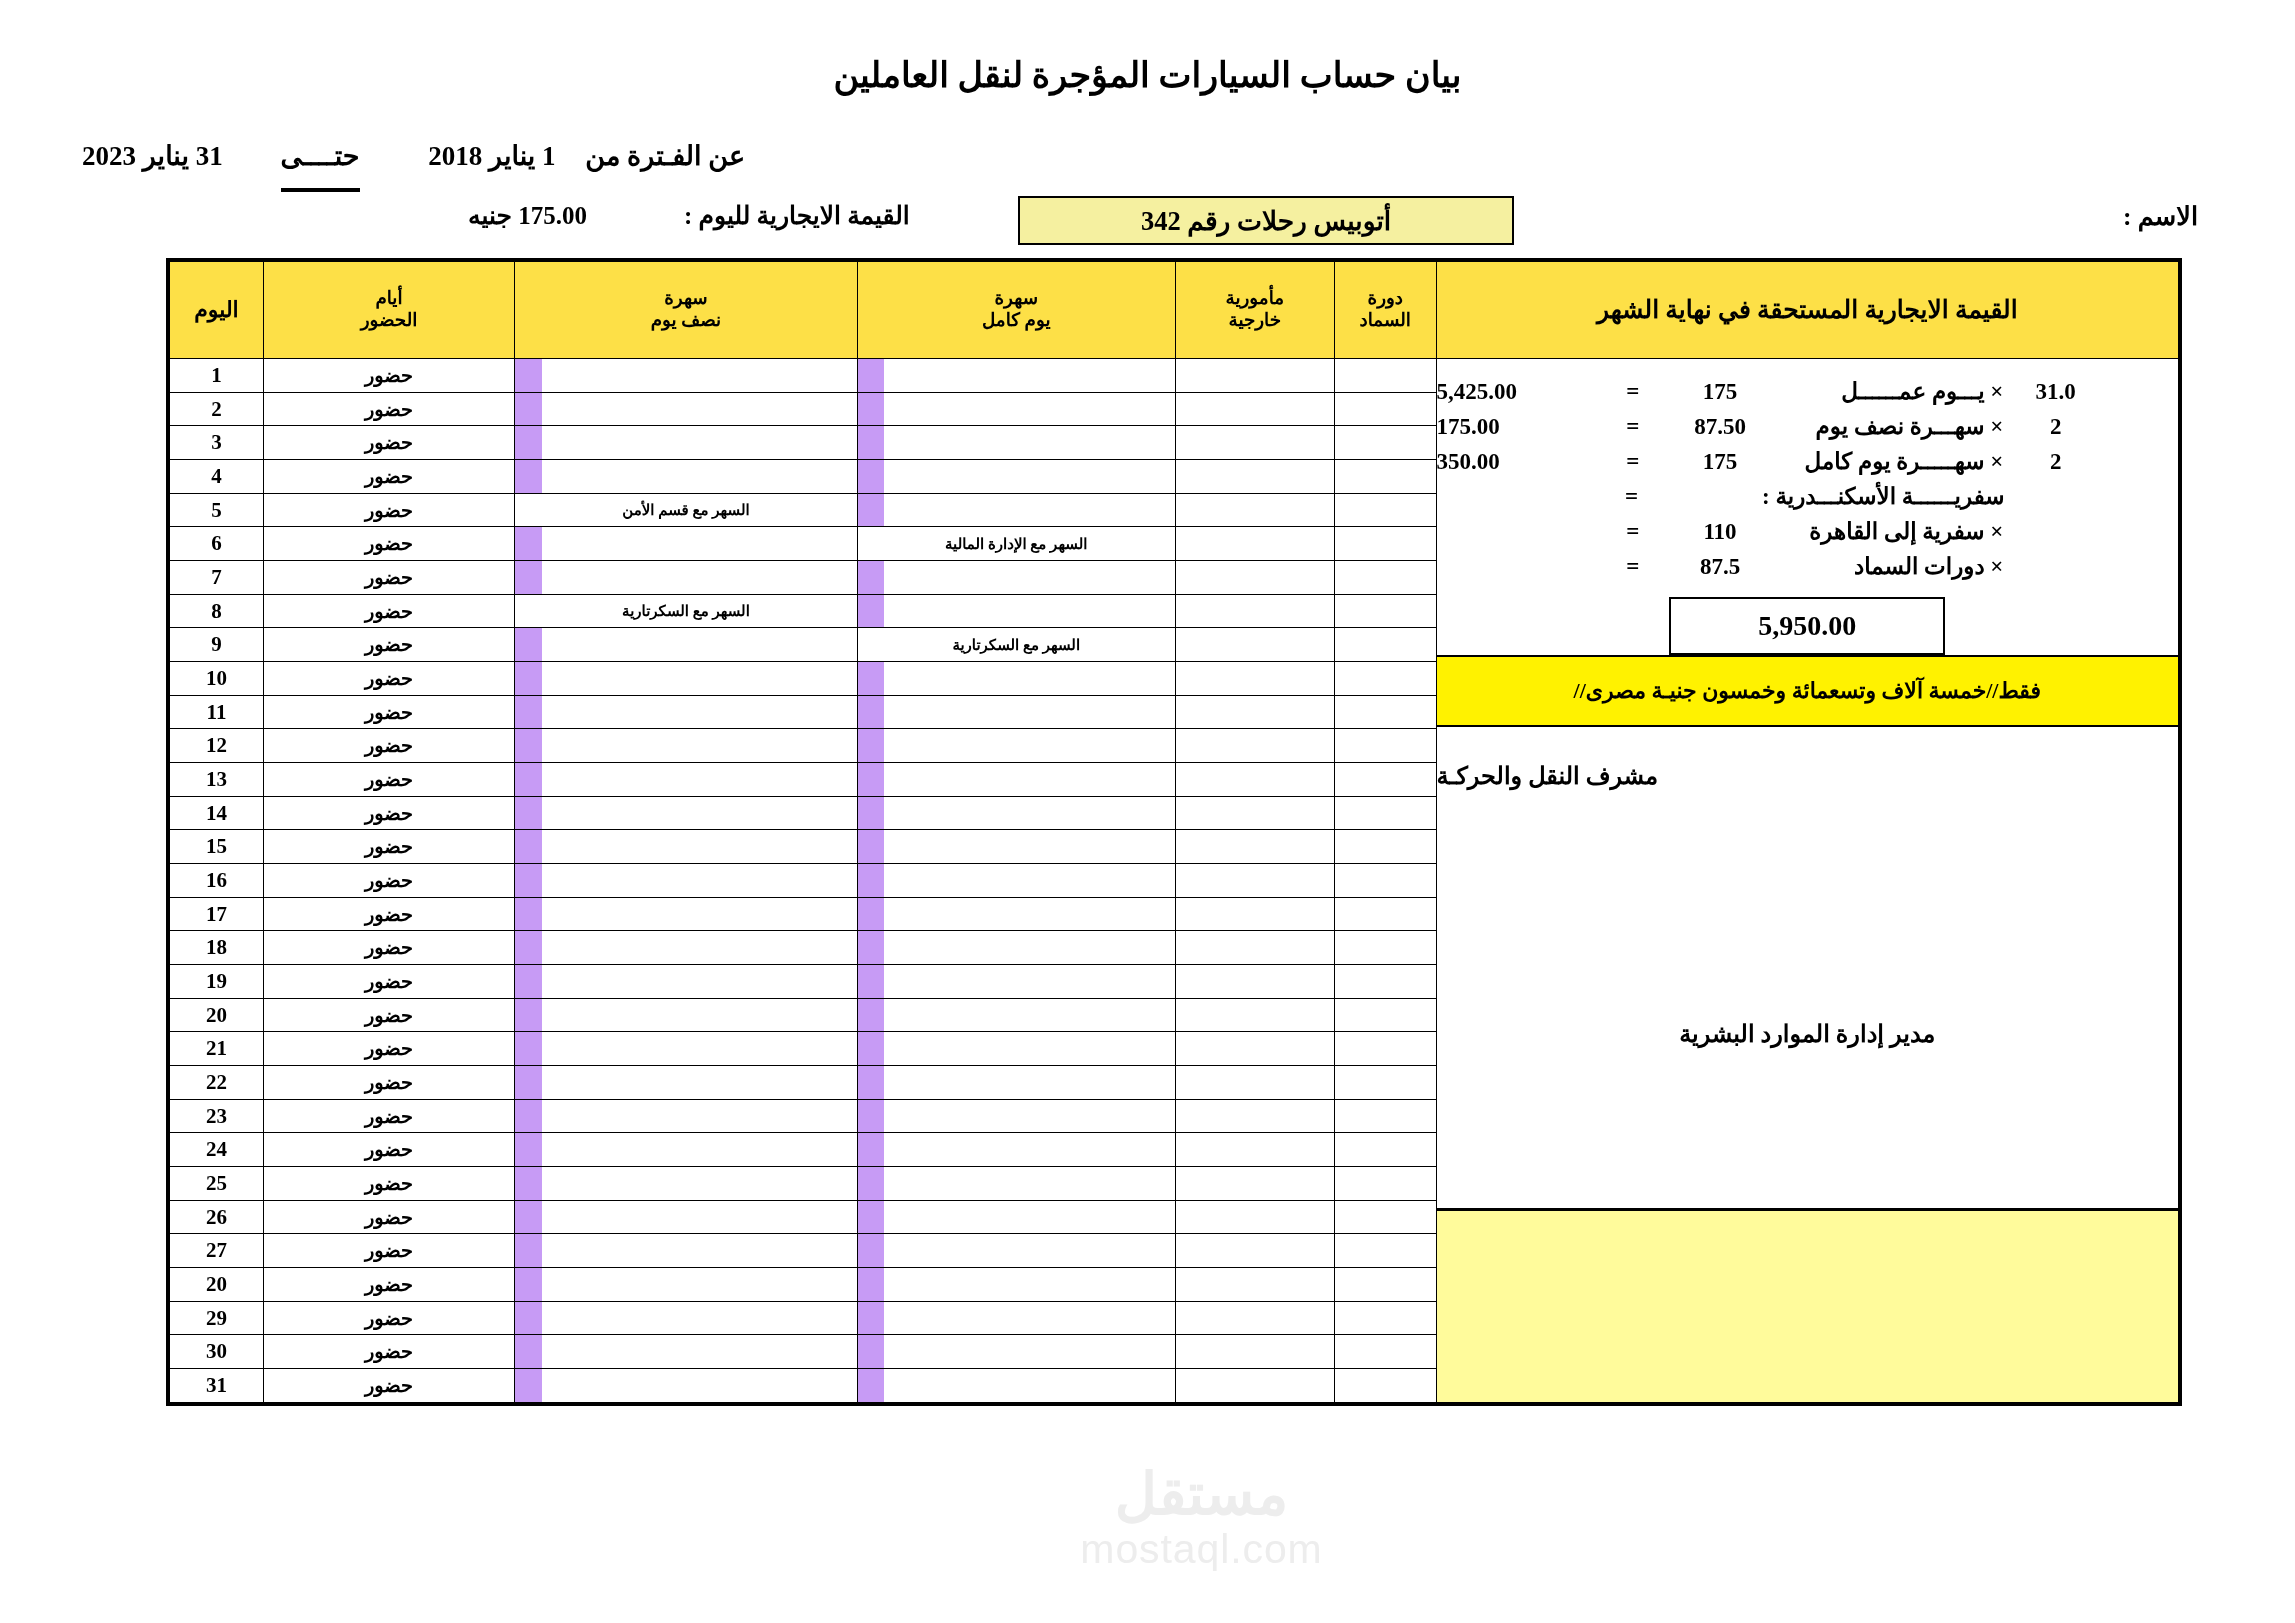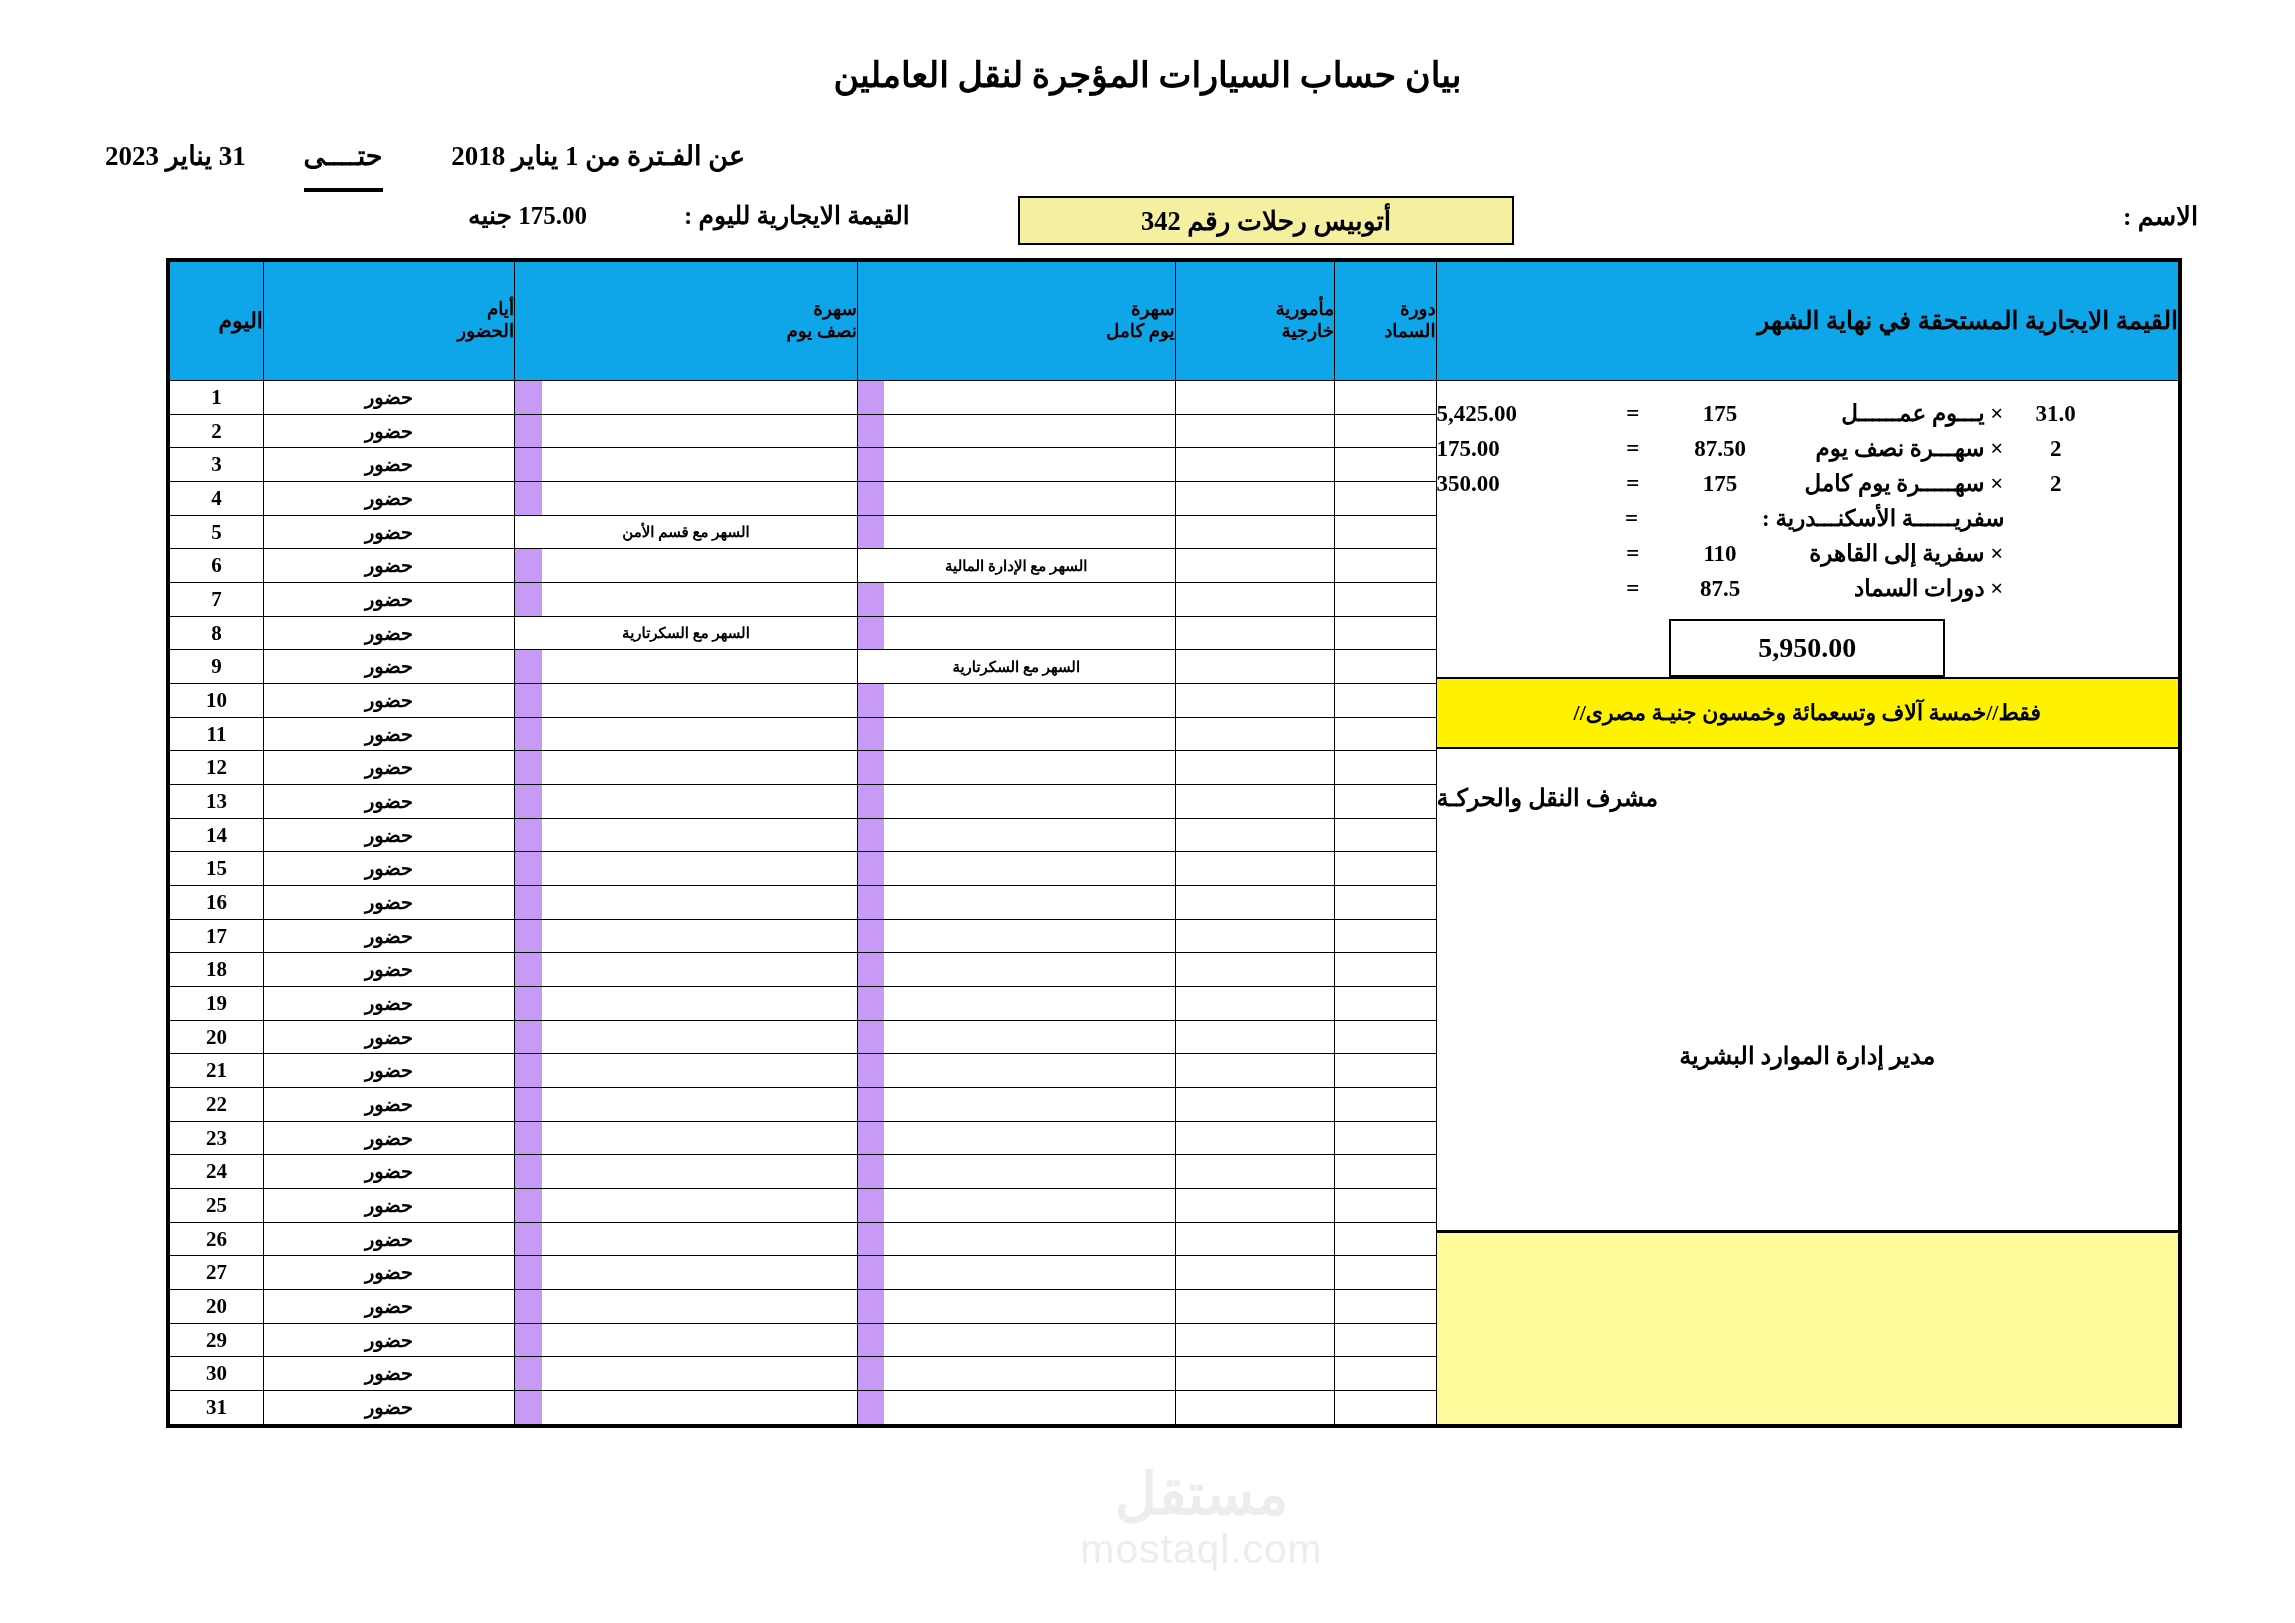--- a/index.html
+++ b/index.html
@@ -30,21 +30,21 @@
     top: 140px;
     right: 1550px;
     width: 1016px;
     height: 48px;
     direction: rtl;
     font-size: 27px;
     font-weight: bold;
     white-space: nowrap;
   }
   .period-line .seg { display: inline-block; }
-  .period-from-label { }
+  .period-from-label { margin-left: 23px; }
   .period-start { margin-left: 62px; }
   .period-until {
     margin-left: 51px;
     border-bottom: 4.4px solid #000;
     padding-bottom: 16px;
   }
   .period-end { }
 
   .name-label {
     position: absolute;
@@ -107,25 +107,25 @@
   
   col.c-calc   { width: 680px; }
   col.c-dawra  { width: 93px; }
   col.c-mamo   { width: 146px; }
   col.c-full   { width: 291px; }
   col.c-half   { width: 314px; }
   col.c-att    { width: 230px; }
   col.c-day    { width: 86px; }
 
   thead th {
-    background: #0ea5e9;
+    background: #fde047;
     font-size: 22px;
     font-weight: bold;
-    height: 119px;
-    text-align: right;
+    height: 97px;
+    text-align: center;
     line-height: 1.18;
     border: 2.6px solid #000;
   }
   thead th.calc-head { font-size: 25px; }
   thead th small { display: block; }
 
   td.row-cell { height: 33px; }
 
   td.day-num {
     text-align: center;

